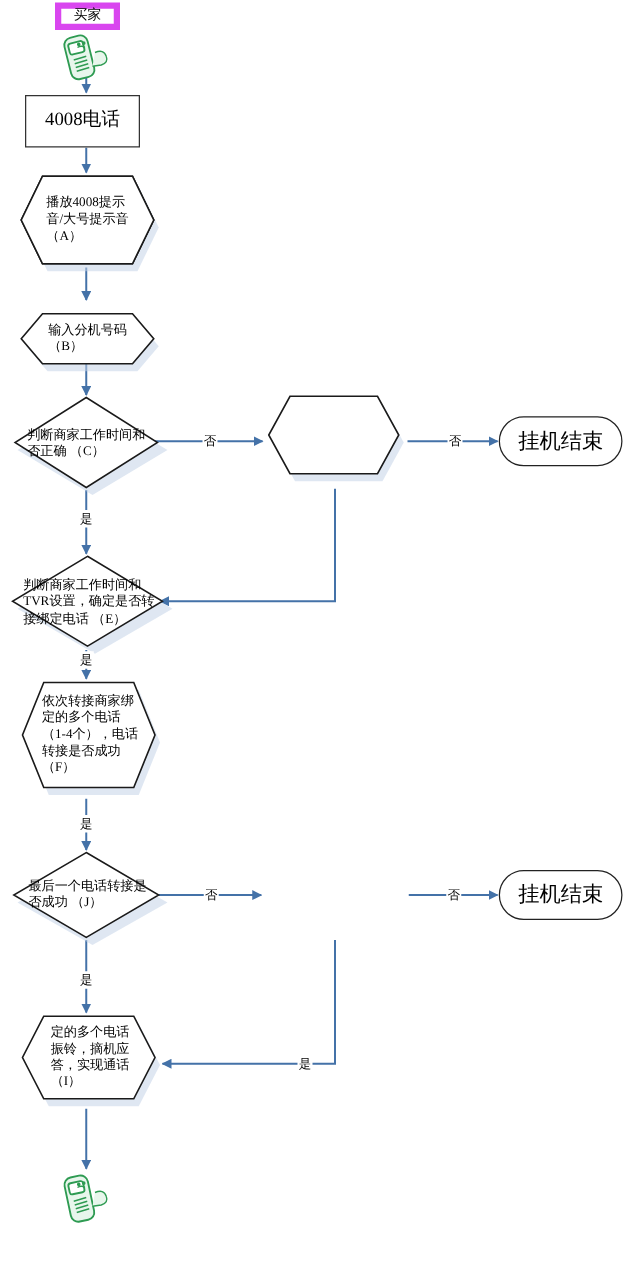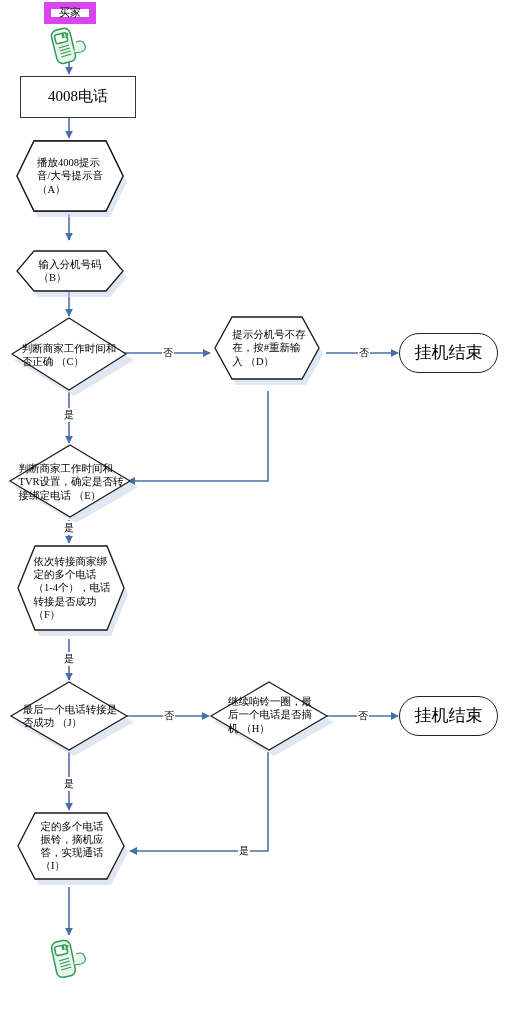--- a/index.html
+++ b/index.html
@@ -28,21 +28,21 @@
     justify-content: center;
     text-align: center;
     color: #000000;
     line-height: 1.18;
     white-space: pre-line;
     z-index: 5;
   }
   
   .actor-label {
     position: absolute;
-    border: 7px solid #d946ef;
+    border: 5px solid #d946ef;
     background: #ffffff;
     color: #000000;
     font-size: 11px;
     line-height: 1.25;
     text-align: center;
     display: flex;
     align-items: center;
     justify-content: center;
     z-index: 8;
     box-sizing: border-box;
@@ -154,21 +154,21 @@
     </g>
     <g stroke="#2e9b52" stroke-width="1.1" fill="none">
       <path d="M 19 22 L 29 19 M 19.8 25 L 29.8 22 M 20.6 28 L 30.6 25 M 21.4 31 L 31.4 28"></path>
       <path d="M 36 16 q 7 -3 9 3 q 2 5 -4 7 l -7 1" fill="#e8f6ec"></path>
       <path d="M 22 12 q 3 -2 6 0"></path>
       <circle cx="23" cy="9.5" r="0.9" fill="#2e9b52"></circle>
       <circle cx="27" cy="8.5" r="0.9" fill="#2e9b52"></circle>
     </g>
   </svg>
 
-  <div class="node rect-node" style="left:20px; top:76px; width:116px; height:42px;">4008电话</div>
+  <div class="node rect-node" style="left:20px; top:76px; width:92px; height:42px;">4008电话</div>
 
   <div class="shape-wrap" style="left:14px; top:138px; width:112px; height:76px;">
     <svg width="112" height="76">
       <polygon points="20,3 92,3 109,38 92,73 20,73 3,38" fill="#ffffff" stroke="#1a1a1a" stroke-width="1.3"></polygon>
       <polygon points="24,9 96,9 113,44 96,79 24,79 7,44" fill="#c5d4e8" opacity="0.55" style="mix-blend-mode:multiply"></polygon>
       <polygon points="20,3 92,3 109,38 92,73 20,73 3,38" fill="#ffffff" stroke="#1a1a1a" stroke-width="1.3"></polygon>
     </svg>
     <div class="shape-text">播放4008提示
 音/大号提示音
 （A）</div>
@@ -190,23 +190,20 @@
     </svg>
     <div class="shape-text" style="width:138px; left:-8px;">判断商家工作时间和
 否正确  （C）</div>
   </div>
 
   <div class="shape-wrap" style="left:212px; top:314px; width:114px; height:78px;">
     <svg width="114" height="78">
       <polygon points="24,9 94,9 111,40 94,71 24,71 7,40" fill="#c5d4e8" opacity="0.55" style="mix-blend-mode:multiply"></polygon>
       <polygon points="20,3 90,3 107,34 90,65 20,65 3,34" fill="#ffffff" stroke="#1a1a1a" stroke-width="1.3"></polygon>
     </svg>
-    <div class="shape-text" style="height:68px;">提示分机号不存
-在，按#重新输
-入  （D）</div>
   </div>
 
   <div class="node round-node" style="left:399px; top:333px; width:99px; height:40px;">挂机结束</div>
 
   <div class="shape-wrap" style="left:8px; top:443px; width:128px; height:78px;">
     <svg width="128" height="78">
       <polygon points="68,8 130,44 68,80 6,44" fill="#c5d4e8" opacity="0.55" style="mix-blend-mode:multiply"></polygon>
       <polygon points="62,2 122,38 62,74 2,38" fill="#ffffff" stroke="#1a1a1a" stroke-width="1.2"></polygon>
     </svg>
     <div class="shape-text" style="width:142px; left:-8px;">判断商家工作时间和
@@ -228,29 +225,20 @@
 
   <div class="shape-wrap" style="left:8px; top:680px; width:124px; height:76px;">
     <svg width="124" height="76">
       <polygon points="66,8 126,42 66,76 6,42" fill="#c5d4e8" opacity="0.55" style="mix-blend-mode:multiply"></polygon>
       <polygon points="61,2 119,36 61,70 3,36" fill="#ffffff" stroke="#1a1a1a" stroke-width="1.2"></polygon>
     </svg>
     <div class="shape-text" style="width:140px; left:-8px; height:72px;">最后一个电话转接是
 否成功  （J）</div>
   </div>
 
-  <div class="shape-wrap" style="left:208px; top:680px; width:124px; height:76px;">
-    <svg width="124" height="76">
-      <polygon points="66,8 126,42 66,76 6,42" fill="#c5d4e8" opacity="0.55" style="mix-blend-mode:multiply"></polygon>
-      <polygon points="61,2 119,36 61,70 3,36" fill="#ffffff" stroke="#1a1a1a" stroke-width="1.2"></polygon>
-    </svg>
-    <div class="shape-text" style="width:124px; height:70px;">继续响铃一圈，最
-后一个电话是否摘
-机   （H）</div>
-  </div>
 
   <div class="node round-node" style="left:399px; top:696px; width:99px; height:40px;">挂机结束</div>
 
   <div class="shape-wrap" style="left:14px; top:810px; width:116px; height:80px;">
     <svg width="116" height="80">
       <polygon points="25,9 97,9 114,42 97,75 25,75 8,42" fill="#c5d4e8" opacity="0.55" style="mix-blend-mode:multiply"></polygon>
       <polygon points="21,3 93,3 110,36 93,69 21,69 4,36" fill="#ffffff" stroke="#1a1a1a" stroke-width="1.3"></polygon>
     </svg>
     <div class="shape-text" style="height:72px;">定的多个电话
 振铃，摘机应

